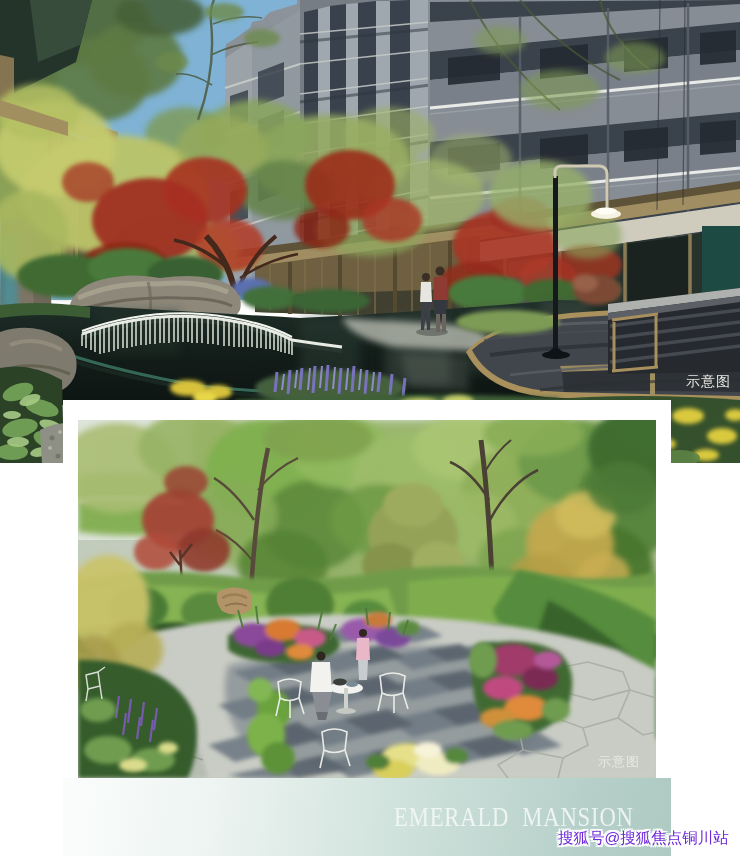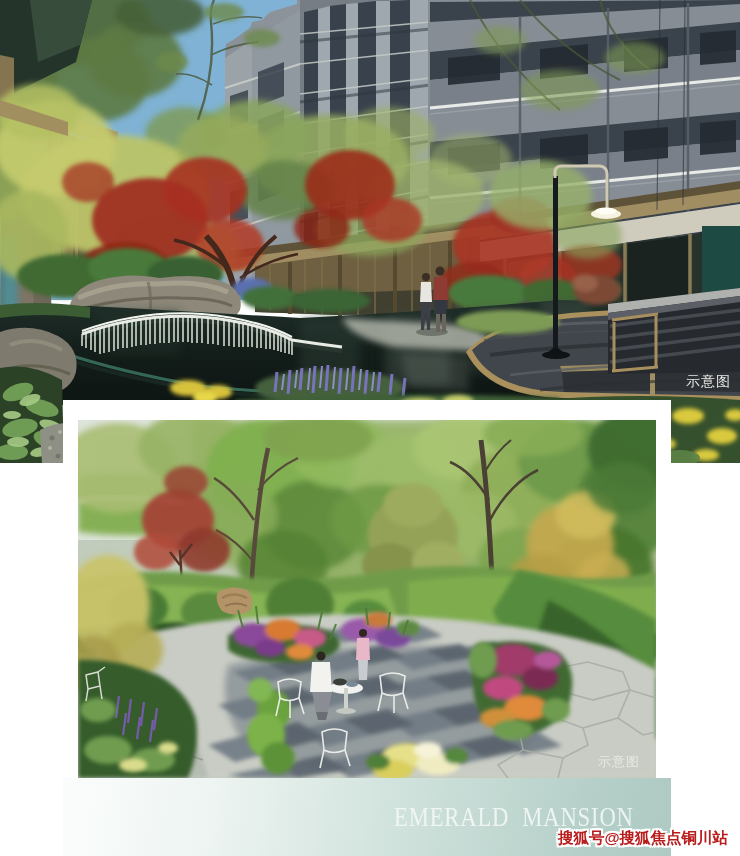--- a/index.html
+++ b/index.html
@@ -7,21 +7,21 @@
   .page{position:relative;width:740px;height:856px;background:#ffffff;overflow:hidden;}
   .photo1{position:absolute;left:0;top:0;width:740px;height:463px;}
   .frame{position:absolute;left:63px;top:400px;width:608px;height:456px;background:#ffffff;}
   .photo2{position:absolute;left:78px;top:420px;width:578px;height:358px;}
   .band{position:absolute;left:63px;top:778px;width:608px;height:78px;
         background:linear-gradient(98deg,#fbfdfc 0%,#edf4f1 25%,#d0e2dc 55%,#b6d0c9 85%,#aecac3 100%);}
   .emerald{position:absolute;left:8px;top:778px;width:740px;height:78px;pointer-events:none;}
   .emerald span{position:absolute;left:386px;top:25px;color:#f4f9f7;opacity:0.88;white-space:nowrap;
         display:inline-block;transform:scaleX(0.81);transform-origin:0 0;line-height:1;
         font-family:"Liberation Serif",serif;font-size:28px;letter-spacing:1px;font-weight:400;}
-  .wm{position:absolute;left:558px;top:829px;color:#b91c1c;font-weight:bold;white-space:nowrap;
+  .wm{position:absolute;left:558px;top:829px;color:#6d28d9;font-weight:normal;white-space:nowrap;
       font-size:15.5px;line-height:1.2;
       text-shadow:-2px -2px 0 #fff,2px -2px 0 #fff,-2px 2px 0 #fff,2px 2px 0 #fff,0 2px 0 #fff,2px 0 0 #fff,0 -2px 0 #fff,-2px 0 0 #fff;}
 </style>
 </head>
 <body>
 <div class="page">
 
   <svg class="photo1" viewBox="0 0 740 463" preserveAspectRatio="none">
     <defs>
       <filter id="b2" x="-40%" y="-40%" width="180%" height="180%">

